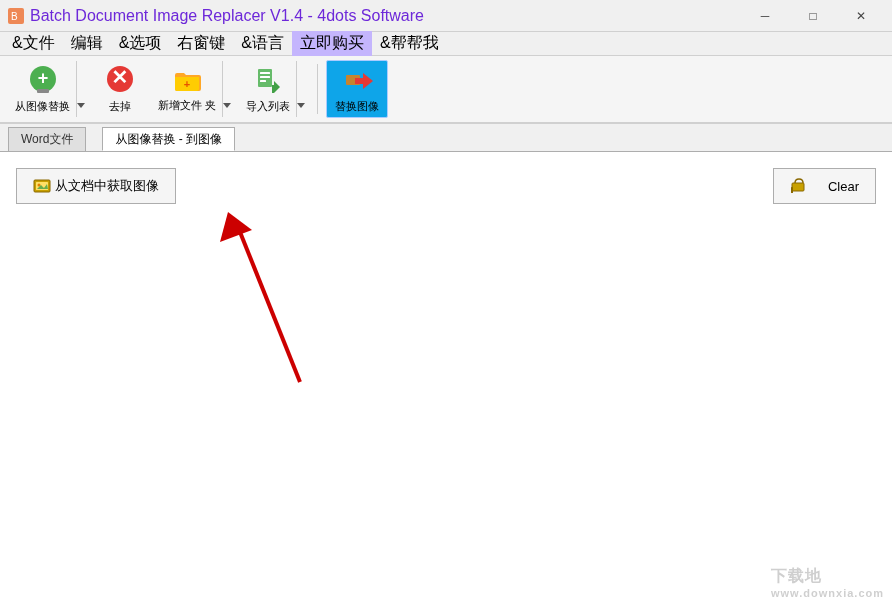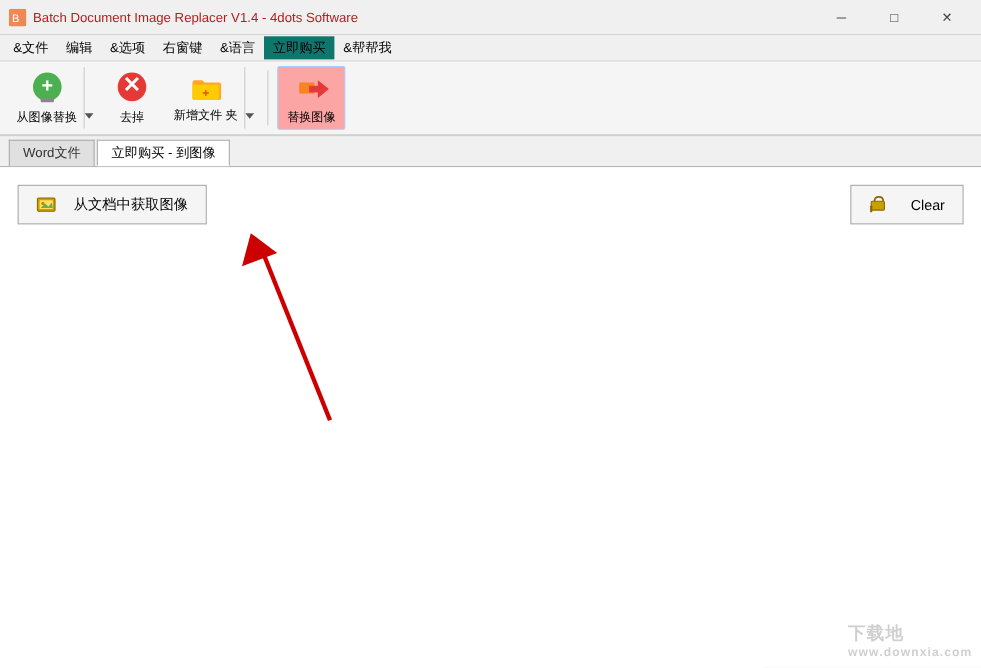--- a/index.html
+++ b/index.html
@@ -28,22 +28,22 @@
     .title-bar-left {
       display: flex;
       align-items: center;
       gap: 6px;
     }
     .title-icon {
       width: 16px;
       height: 16px;
     }
     .title-text {
-      font-size: 12px;
-      color: #b91c1c;
+      font-size: 16px;
+      color: #6d28d9;
     }
     .title-bar-controls {
       display: flex;
       gap: 2px;
     }
     .title-btn {
       width: 46px;
       height: 28px;
       border: none;
       background: transparent;
@@ -60,25 +60,25 @@
       background: #f0f0f0;
       height: 24px;
       display: flex;
       align-items: center;
       padding: 0 4px;
       border-bottom: 1px solid #d0d0d0;
     }
     .menu-item {
       padding: 2px 8px;
       cursor: pointer;
-      font-size: 12px;
+      font-size: 16px;
       color: #000;
       white-space: nowrap;
     }
-    .menu-item.active { background: #0f766e; }
+    .menu-item.active { background: #c4b5fd; }
 
     
     .toolbar {
       background: #f5f5f5;
       height: 68px;
       display: flex;
       align-items: center;
       padding: 4px 8px;
       border-bottom: 2px solid #d0d0d0;
       gap: 4px;
@@ -126,21 +126,21 @@
       padding: 0 8px;
       border-bottom: 1px solid #adadad;
     }
     .tab {
       padding: 4px 12px;
       cursor: pointer;
       font-size: 12px;
       border: 1px solid #adadad;
       border-bottom: none;
       background: #e0e0e0;
-      margin-right: 2px;
+      margin-right: 16px;
       color: #333;
       height: 24px;
       display: flex;
       align-items: center;
     }
     .tab.active {
       background: #fff;
       border-bottom: 1px solid #fff;
       color: #000;
       font-weight: normal;
@@ -162,21 +162,21 @@
       position: relative;
       display: flex;
       padding: 16px;
       gap: 16px;
     }
 
     
     .extract-btn {
       display: flex;
       align-items: center;
-      gap: 16px;
+      gap: 4px;
       padding: 6px 16px;
       background: #f5f5f5;
       border: 1px solid #adadad;
       cursor: pointer;
       font-size: 13px;
       color: #000;
       height: 36px;
       align-self: flex-start;
       white-space: nowrap;
     }
@@ -330,39 +330,59 @@
       </div>
       <span style="text-align:right;line-height:1.2;">新增文件 夹</span>
     </div>
     <div class="dropdown-part">
       <svg class="dropdown-arrow" viewBox="0 0 8 8">
         <polygon points="0,2 8,2 4,7" fill="#555"></polygon>
       </svg>
     </div>
   </div>
 
+  <div class="tool-btn-group">
+    <div class="main-part">
+      <div class="tool-icon">
+        <svg width="32" height="32" viewBox="0 0 32 32">
+          <rect x="6" y="4" width="14" height="18" rx="1" fill="#66bb6a"></rect>
+          <rect x="8" y="7" width="10" height="2" rx="0.5" fill="white"></rect>
+          <rect x="8" y="11" width="10" height="2" rx="0.5" fill="white"></rect>
+          <rect x="8" y="15" width="6" height="2" rx="0.5" fill="white"></rect>
+          <polygon points="22,16 22,28 28,22" fill="#43a047"></polygon>
+          <rect x="20" y="20" width="2" height="8" fill="#43a047"></rect>
+        </svg>
+      </div>
+      <span>导入列表</span>
+    </div>
+    <div class="dropdown-part">
+      <svg class="dropdown-arrow" viewBox="0 0 8 8">
+        <polygon points="0,2 8,2 4,7" fill="#555"></polygon>
+      </svg>
+    </div>
+  </div>
 
   <div class="tool-separator"></div>
 
-  <button class="tool-btn active" style="border-color:#aaccff; background:#fca5a5;">
+  <button class="tool-btn active" style="border-color:#aaccff; background:#0ea5e9;">
     <div class="tool-icon">
       <svg width="32" height="32" viewBox="0 0 32 32">
 
         <rect x="5" y="10" width="14" height="10" rx="1" fill="#f57c00" opacity="0.8"></rect>
         <polygon points="22,8 32,16 22,24" fill="#e53935"></polygon>
         <rect x="14" y="13" width="12" height="6" fill="#e53935"></rect>
       </svg>
     </div>
     <span>替换图像</span>
   </button>
 </div>
 
 <div class="tabs-bar">
   <div class="tab">Word文件</div>
-  <div class="tab active">立即购买 - 到图像</div>
+  <div class="tab active">从图像替换 - 到图像</div>
 </div>
 
 <div class="main-content">
   <div class="content-area">
 
     <button class="extract-btn">
       <span>
 
         <svg width="18" height="18" viewBox="0 0 18 18">
           <rect x="1" y="3" width="16" height="12" rx="1" fill="#c8a000" stroke="#8a6800" stroke-width="1"></rect>

